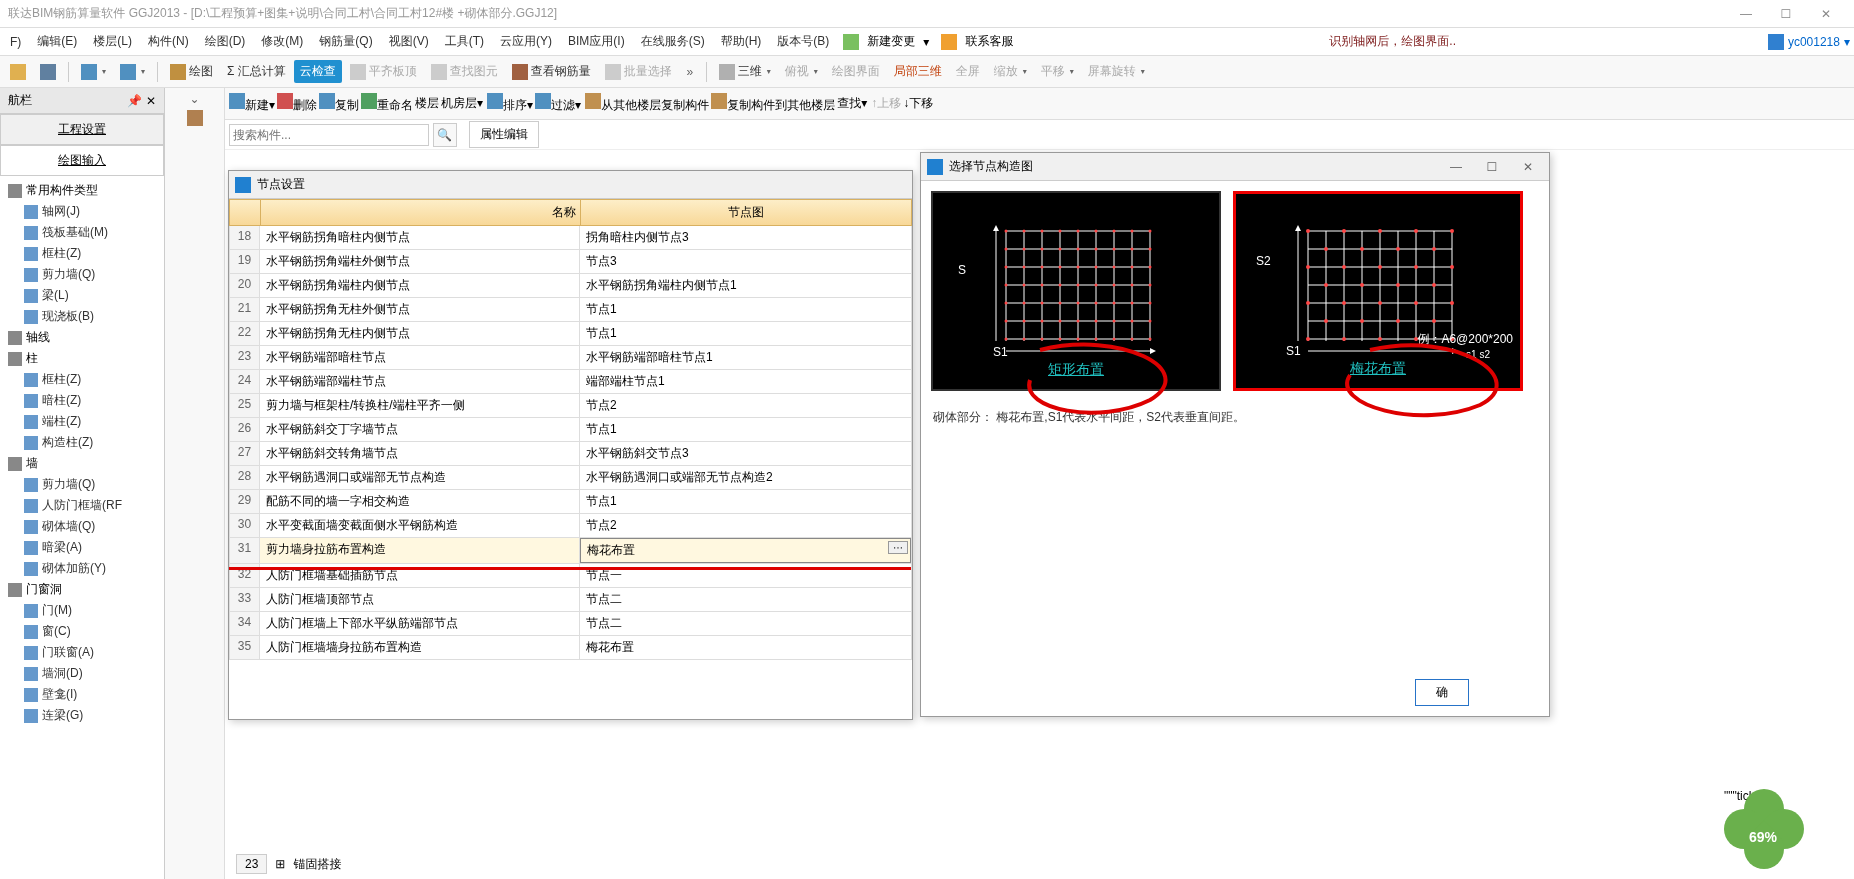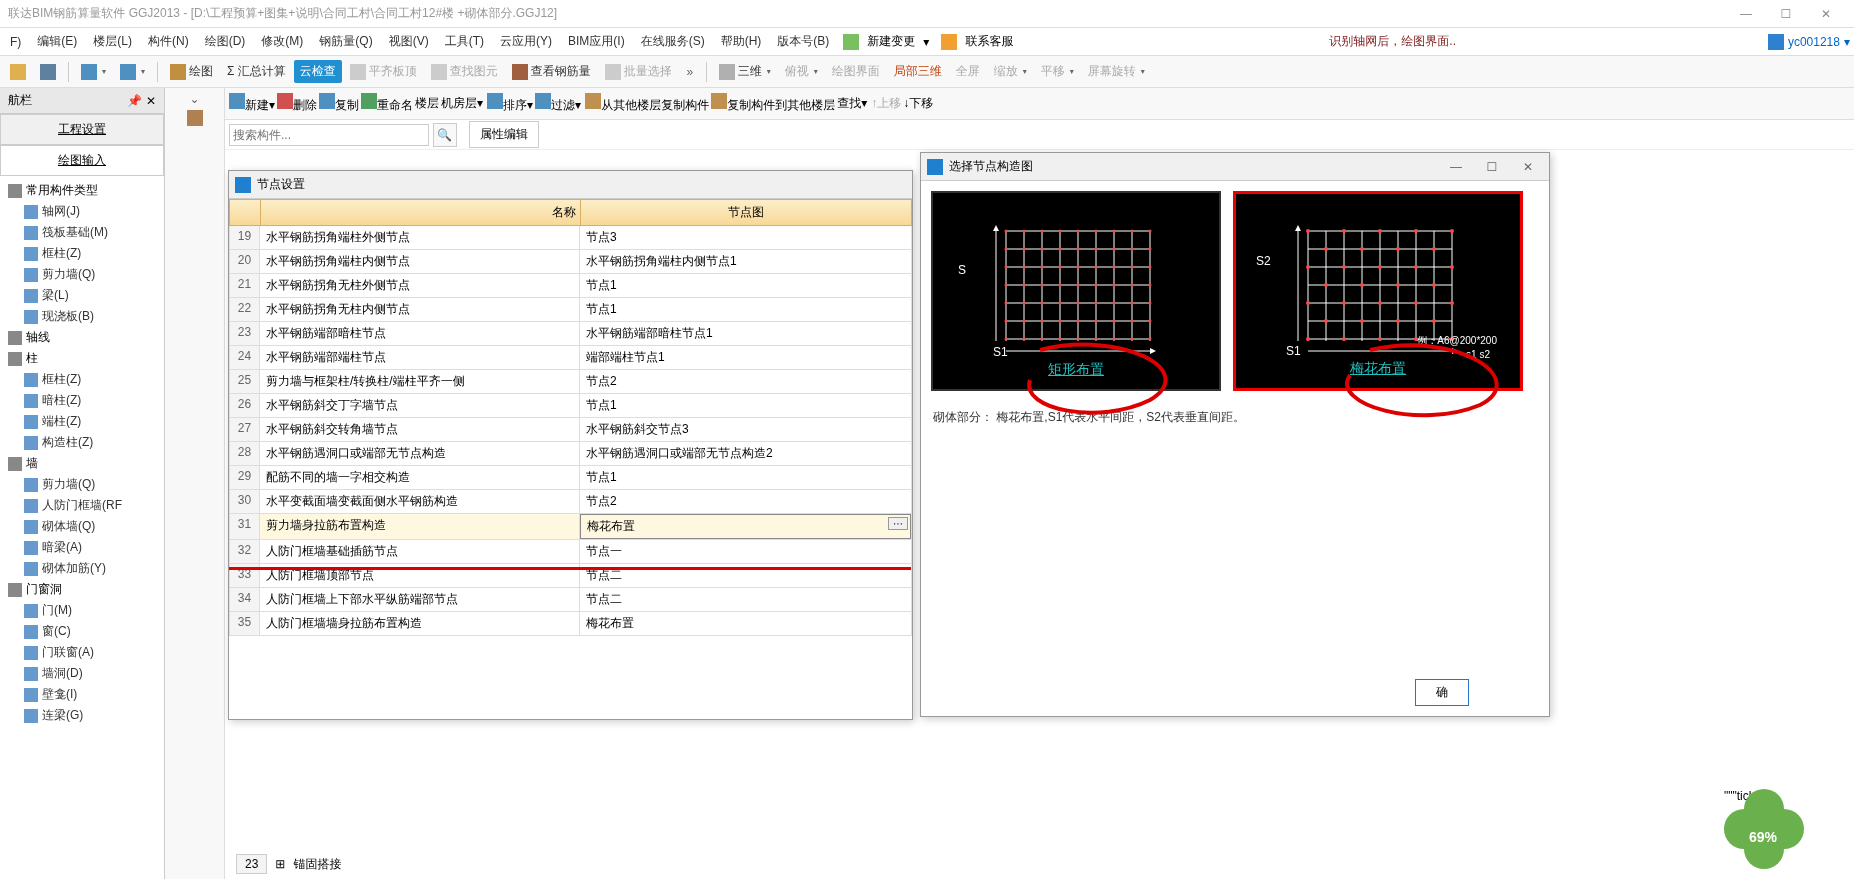--- a/index.html
+++ b/index.html
@@ -279,20 +279,25 @@
     <span class="dico"></span>
     <span class="t">节点设置</span>
   </div>
   <div class="nodegrid">
     <div class="gh">
       <div class="c1"></div>
       <div class="c2">名称</div>
       <div class="c3">节点图</div>
     </div>
     <div id="gridrows">
+        <div class="gr">
+          <div class="rn">18</div>
+          <div class="c2">水平钢筋拐角暗柱内侧节点</div>
+          <div class="c3">拐角暗柱内侧节点3</div>
+        </div>
         <div class="gr">
           <div class="rn">19</div>
           <div class="c2">水平钢筋拐角端柱外侧节点</div>
           <div class="c3">节点3</div>
         </div>
         <div class="gr">
           <div class="rn">20</div>
           <div class="c2">水平钢筋拐角端柱内侧节点</div>
           <div class="c3">水平钢筋拐角端柱内侧节点1</div>
         </div>
@@ -535,21 +540,21 @@
             <circle cx="174" cy="82" r="2" fill="#f44"></circle>
             <circle cx="174" cy="118" r="2" fill="#f44"></circle>
             <line x1="30" y1="130" x2="174" y2="130" stroke="#fff"></line>
             <polygon points="174,127 180,130 174,133" fill="#fff"></polygon>
             <line x1="20" y1="10" x2="20" y2="120" stroke="#fff"></line>
             <polygon points="17,10 20,4 23,10" fill="#fff"></polygon>
           </g>
         </svg>
       <span class="annot" style="left:20px;top:60px;color:#fff">S2</span>
       <span class="annot" style="left:50px;bottom:30px;color:#fff">S1</span>
-      <span class="annot" style="right:23px;bottom:40px;color:#fff;font-size:10px">例：A6@200*200</span>
+      <span class="annot" style="right:7px;bottom:40px;color:#fff;font-size:12px">例：A6@200*200</span>
       <span class="annot" style="right:30px;bottom:28px;color:#fff;font-size:10px">s1  s2</span>
       <span class="optlabel">梅花布置</span>
     </div>
   </div>
   <div class="hint">砌体部分： 梅花布置,S1代表水平间距，S2代表垂直间距。</div>
   <button class="okbtn">确</button>
 </div>
 
 <svg style="position:absolute;left:1010px;top:340px;pointer-events:none" width="200" height="90">
   <path d="M30,10 C110,-10 190,30 140,60 C90,85 10,70 20,40" stroke="#d00" stroke-width="4" fill="none"></path>

